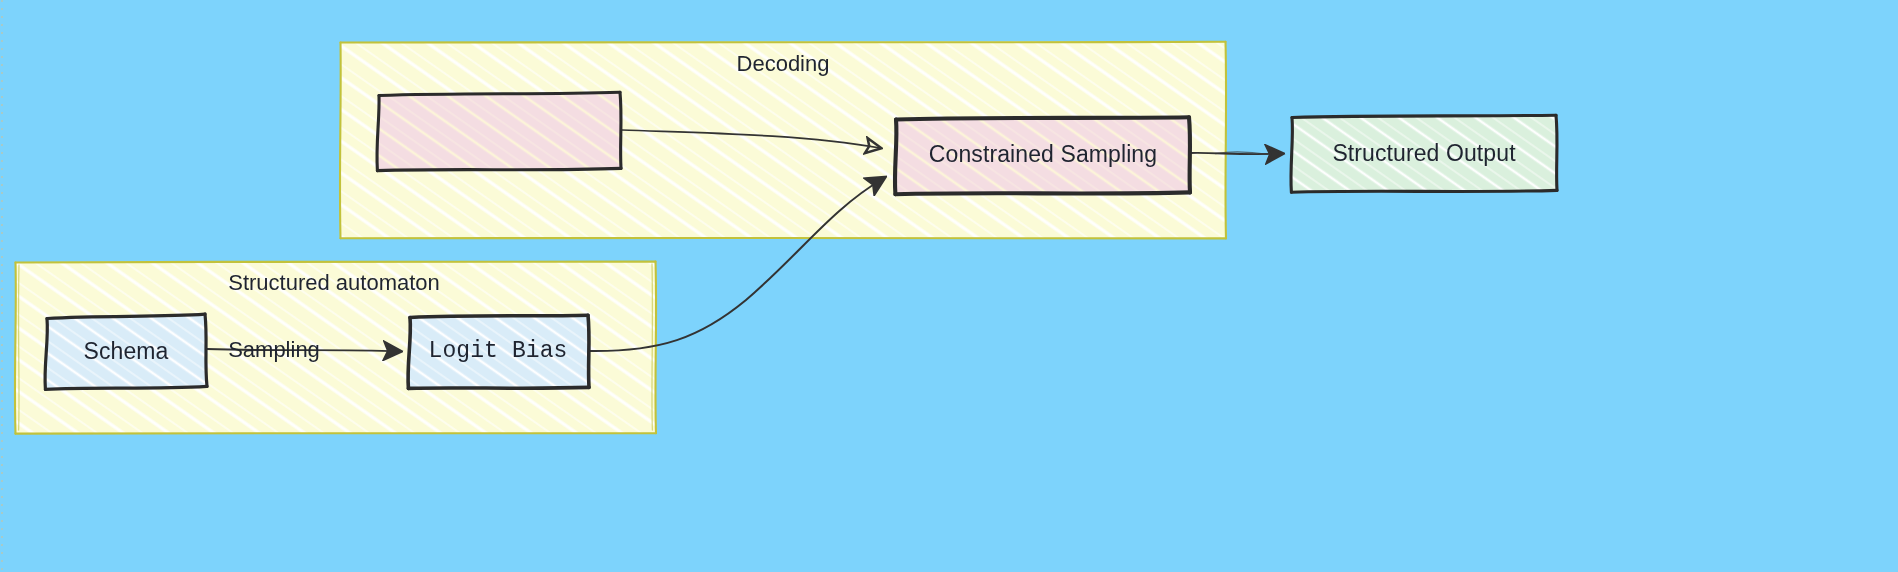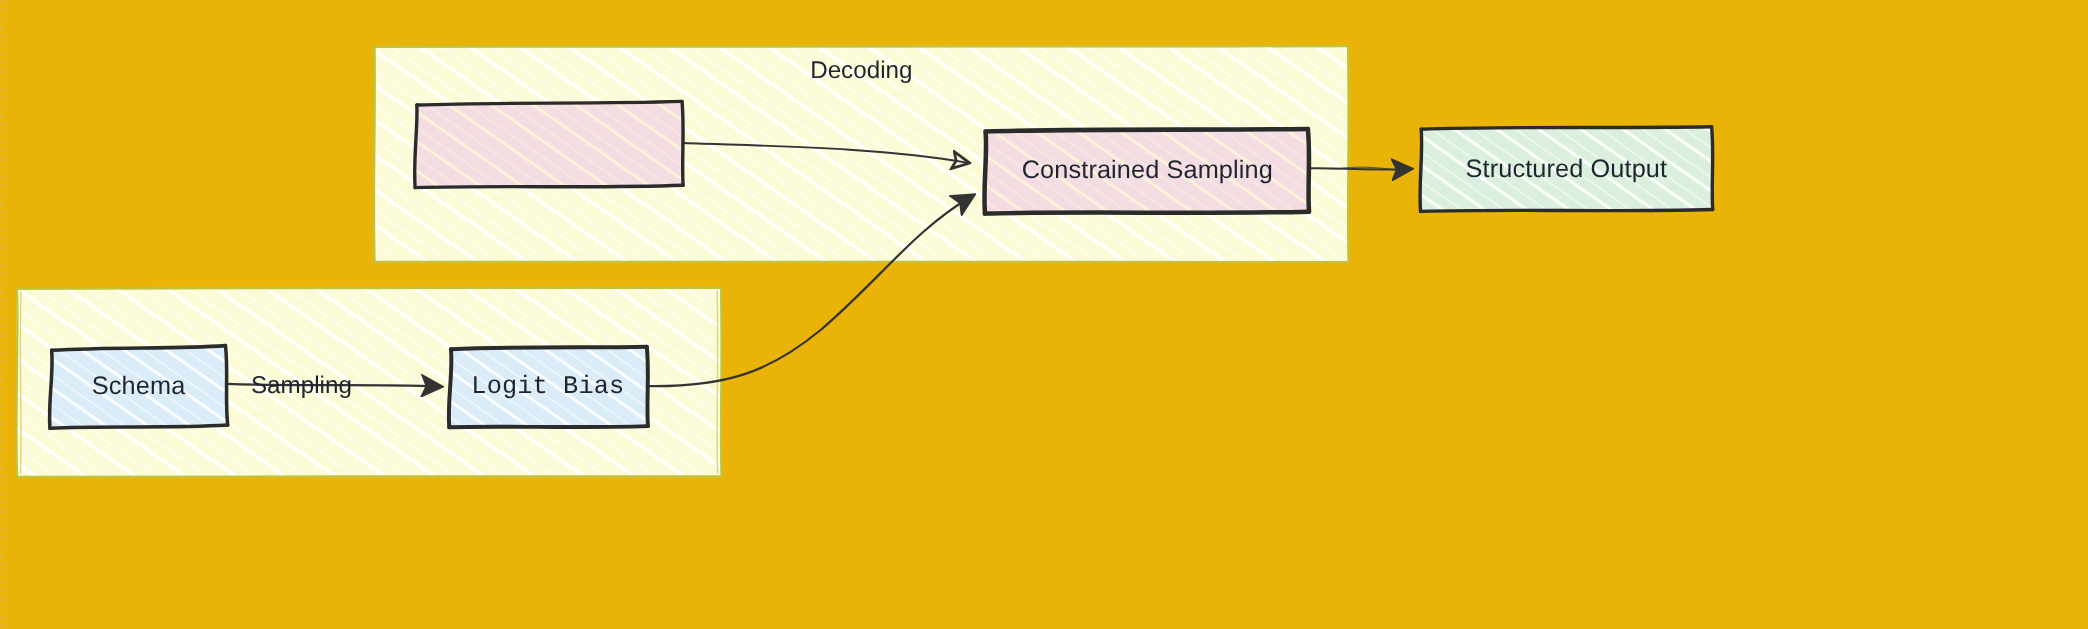--- a/index.html
+++ b/index.html
@@ -11,21 +11,21 @@
   body {
     width: 1898px;
     height: 572px;
     font-family: "Liberation Sans", sans-serif;
     overflow: hidden;
   }
   #canvas {
     position: relative;
     width: 1898px;
     height: 572px;
-    background: #eab308;
+    background: #7dd3fc;
   }
   #diagram-svg {
     position: absolute;
     left: 0;
     top: 0;
     width: 1898px;
     height: 572px;
   }
   .node-label, .cluster-label, .edge-label {
     position: absolute;
@@ -169,20 +169,21 @@
       <path d="M410,317 L588,314.5 L589,387 L408,388 Z" fill="url(#hatch-blue)" stroke="none"></path>
       <path d="M410,317.5 C 470,314.8 540,316.4 588,315.2" fill="none" stroke="#2b2b2b" stroke-width="3.6" stroke-linecap="round"></path>
       <path d="M588,315.2 C 590.4,339 587.6,363 589,387.4" fill="none" stroke="#2b2b2b" stroke-width="3.6" stroke-linecap="round"></path>
       <path d="M589,387.4 C 520,389.6 460,386.8 408.4,388.4" fill="none" stroke="#2b2b2b" stroke-width="3.6" stroke-linecap="round"></path>
       <path d="M408.4,388.4 C 406.6,364 411.8,340 410,317.5" fill="none" stroke="#2b2b2b" stroke-width="3.6" stroke-linecap="round"></path>
     </g>
   </svg>
 
   <div class="cluster-label" style="left:783px; top:64px;">Decoding</div>
 
+  <div class="cluster-label" style="left:334px; top:283px;">Structured automaton</div>
 
 
   <div class="node-label" style="left:1424px; top:153px;">Structured Output</div>
 
   <div class="node-label" style="left:1043px; top:154px;">Constrained Sampling</div>
 
   <div class="node-label" style="left:126px; top:351px;">Schema</div>
 
   <div class="node-label" style="left:498px; top:351px;font-family:Liberation Mono, monospace;">Logit Bias</div>
 

